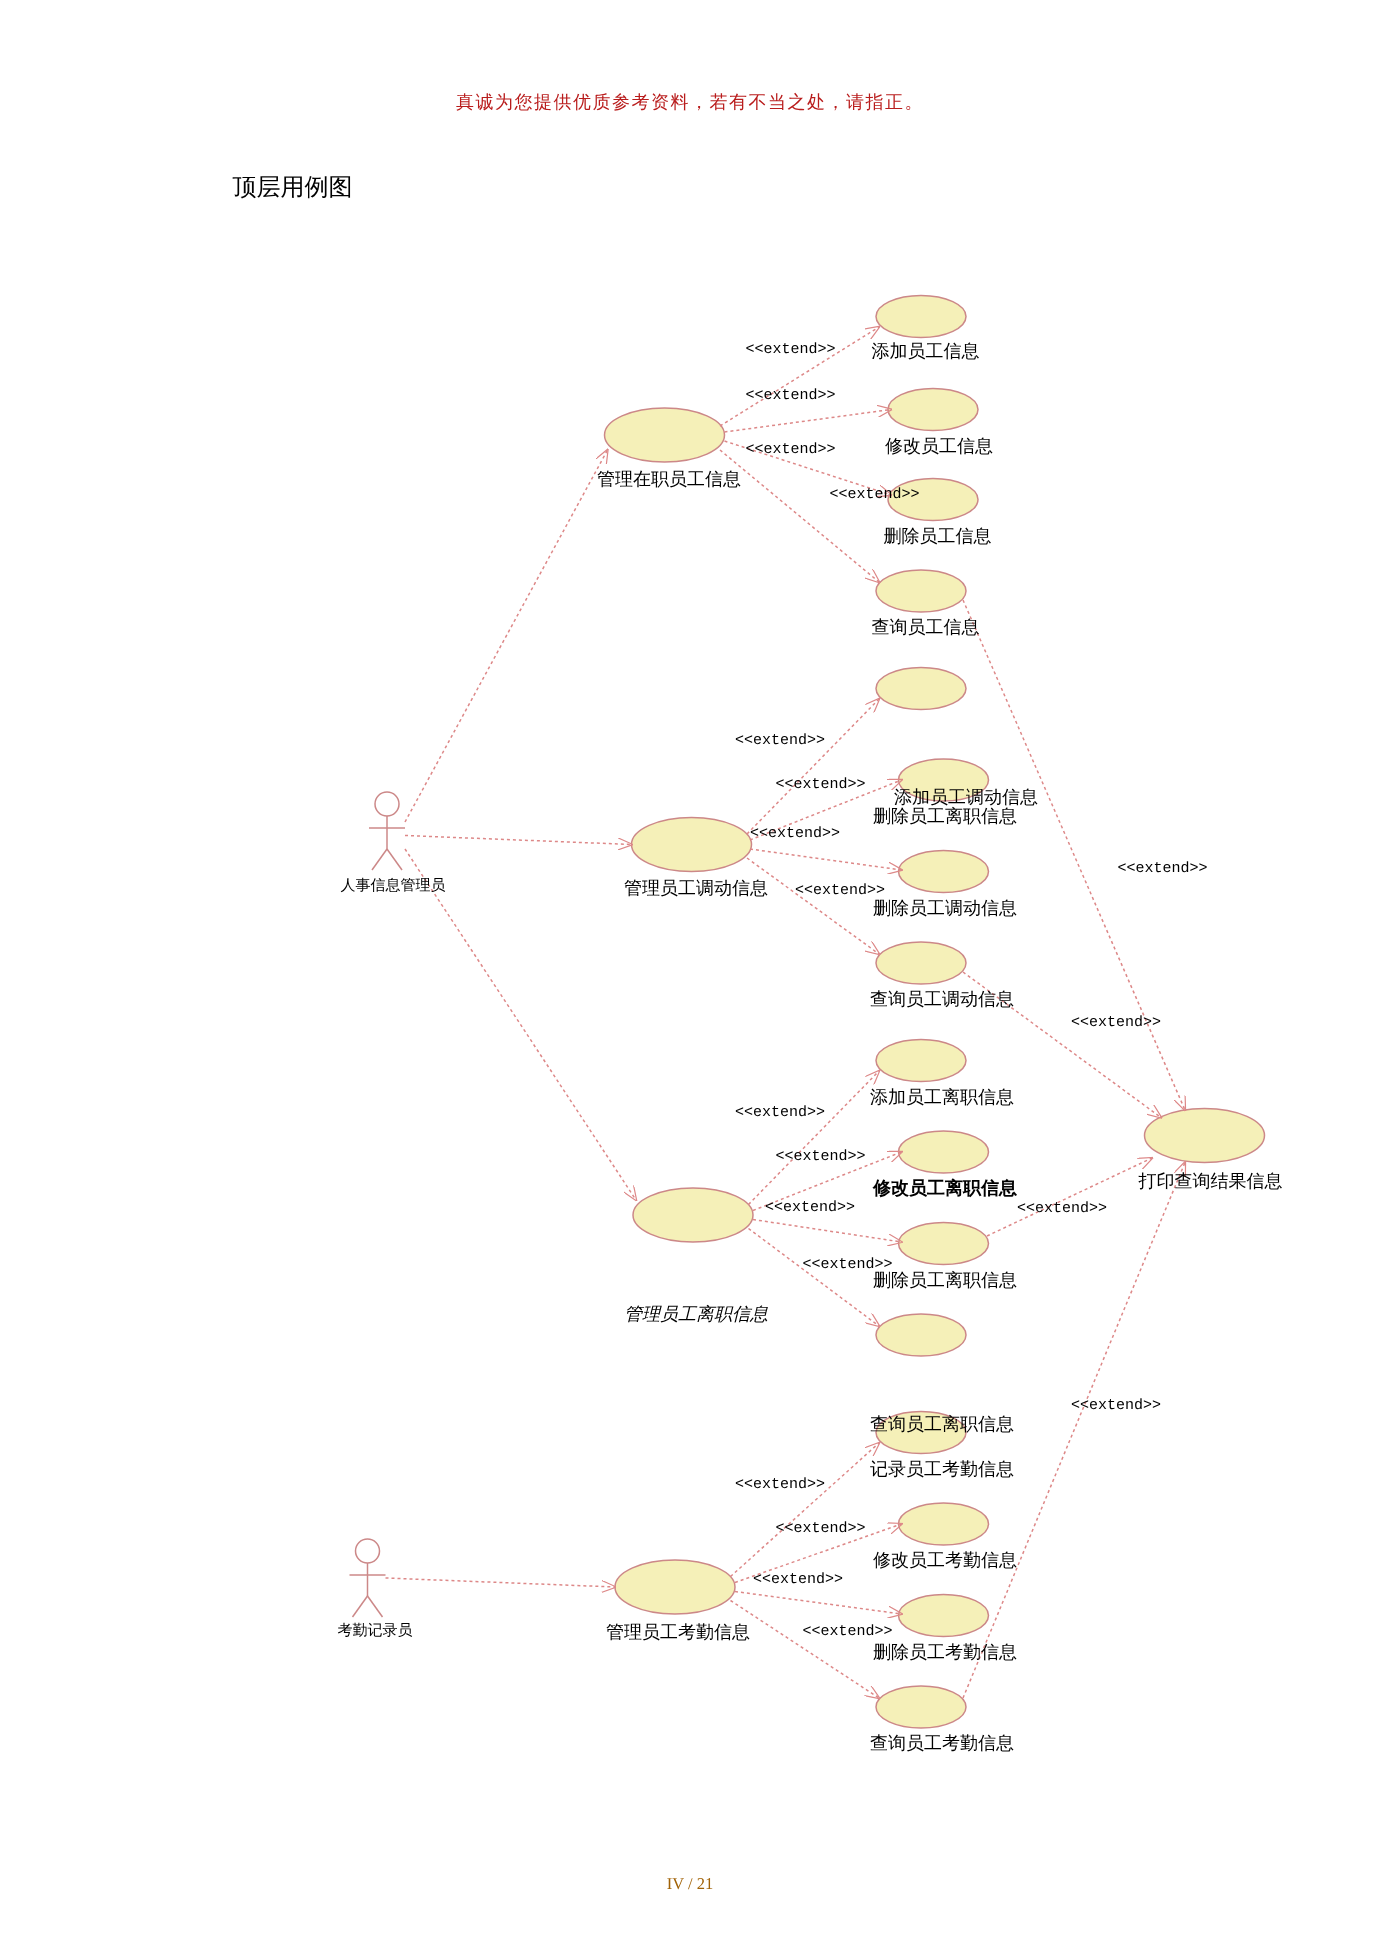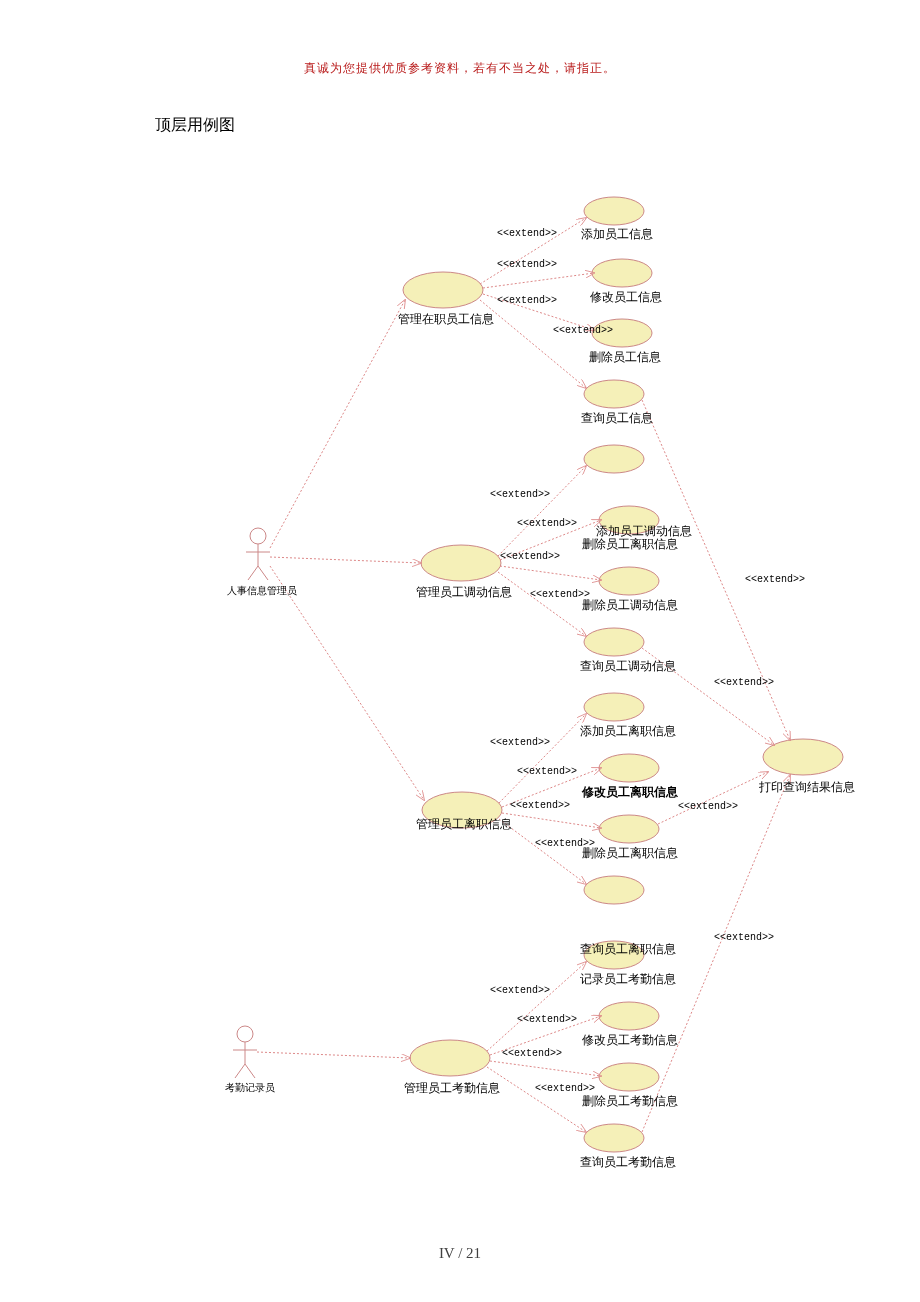--- a/index.html
+++ b/index.html
@@ -25,22 +25,22 @@
     top: 115px;
     left: 155px;
     font-size: 16px;
     color: #000;
   }
   .page-footer {
     position: absolute;
     bottom: 40px;
     left: 0; right: 0;
     text-align: center;
-    font-size: 15px;
-    color: #404040;
+    font-size: 11px;
+    color: #a16207;
   }
   .diagram {
     position: absolute;
     top: 0; left: 0;
     width: 920px;
     height: 1302px;
   }
   .actor-label {
     position: absolute;
     font-size: 10px;
@@ -147,21 +147,21 @@
   <line x1="642" y1="648" x2="774" y2="745" stroke="#d88" stroke-dasharray="2,2" marker-end="url(#arrow)"></line>
   <line x1="658" y1="824" x2="768" y2="772" stroke="#d88" stroke-dasharray="2,2" marker-end="url(#arrow)"></line>
   <line x1="642" y1="1132" x2="790" y2="775" stroke="#d88" stroke-dasharray="2,2" marker-end="url(#arrow)"></line>
 </svg>
 
 <div class="actor-label" style="left:222px; top:585px; width:80px;">人事信息管理员</div>
 <div class="actor-label" style="left:215px; top:1082px; width:70px;">考勤记录员</div>
 
 <div class="usecase-label" style="left:398px; top:311px;">管理在职员工信息</div>
 <div class="usecase-label" style="left:416px; top:584px;">管理员工调动信息</div>
-<div class="usecase-label" style="left:416px; top:816px;">管理员工离职信息</div>
+<div class="usecase-label" style="left:416px; top:868px;font-style:italic;">管理员工离职信息</div>
 <div class="usecase-label" style="left:404px; top:1080px;">管理员工考勤信息</div>
 <div class="usecase-label" style="left:759px; top:779px;">打印查询结果信息</div>
 
 <div class="usecase-label" style="left:581px; top:226px;">添加员工信息</div>
 <div class="usecase-label" style="left:590px; top:289px;">修改员工信息</div>
 <div class="usecase-label" style="left:589px; top:349px;">删除员工信息</div>
 <div class="usecase-label" style="left:581px; top:410px;">查询员工信息</div>
 
 <div class="usecase-label" style="left:596px; top:475px;margin-top:48px;">添加员工调动信息</div>
 <div class="usecase-label" style="left:582px; top:536px;">删除员工离职信息</div>

